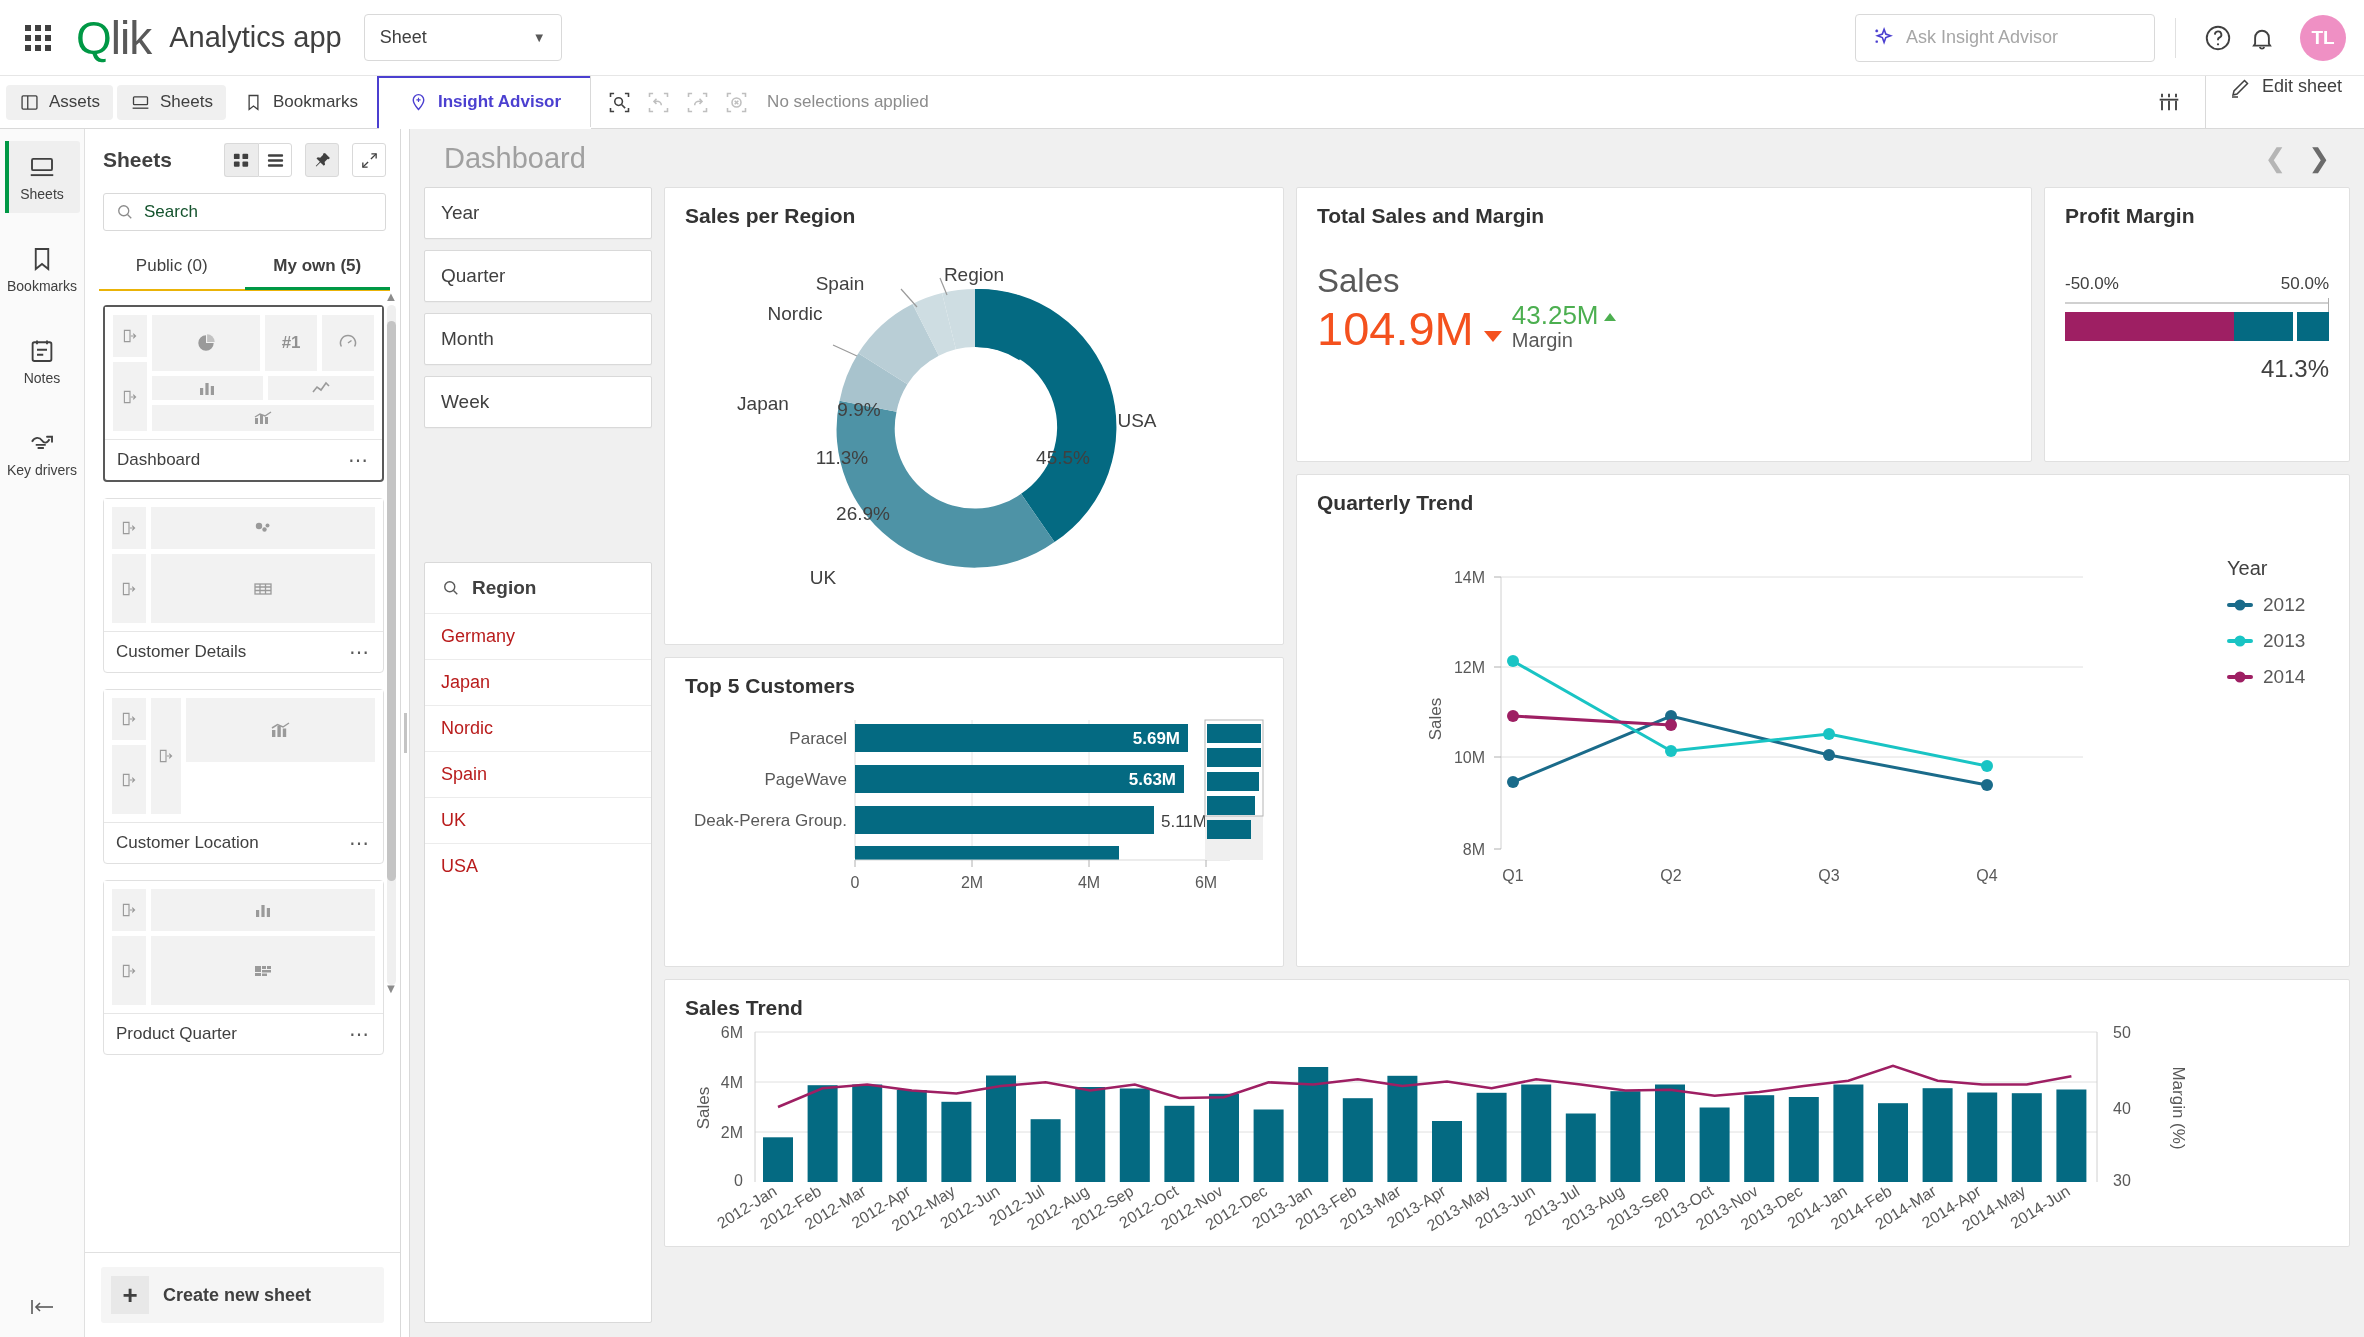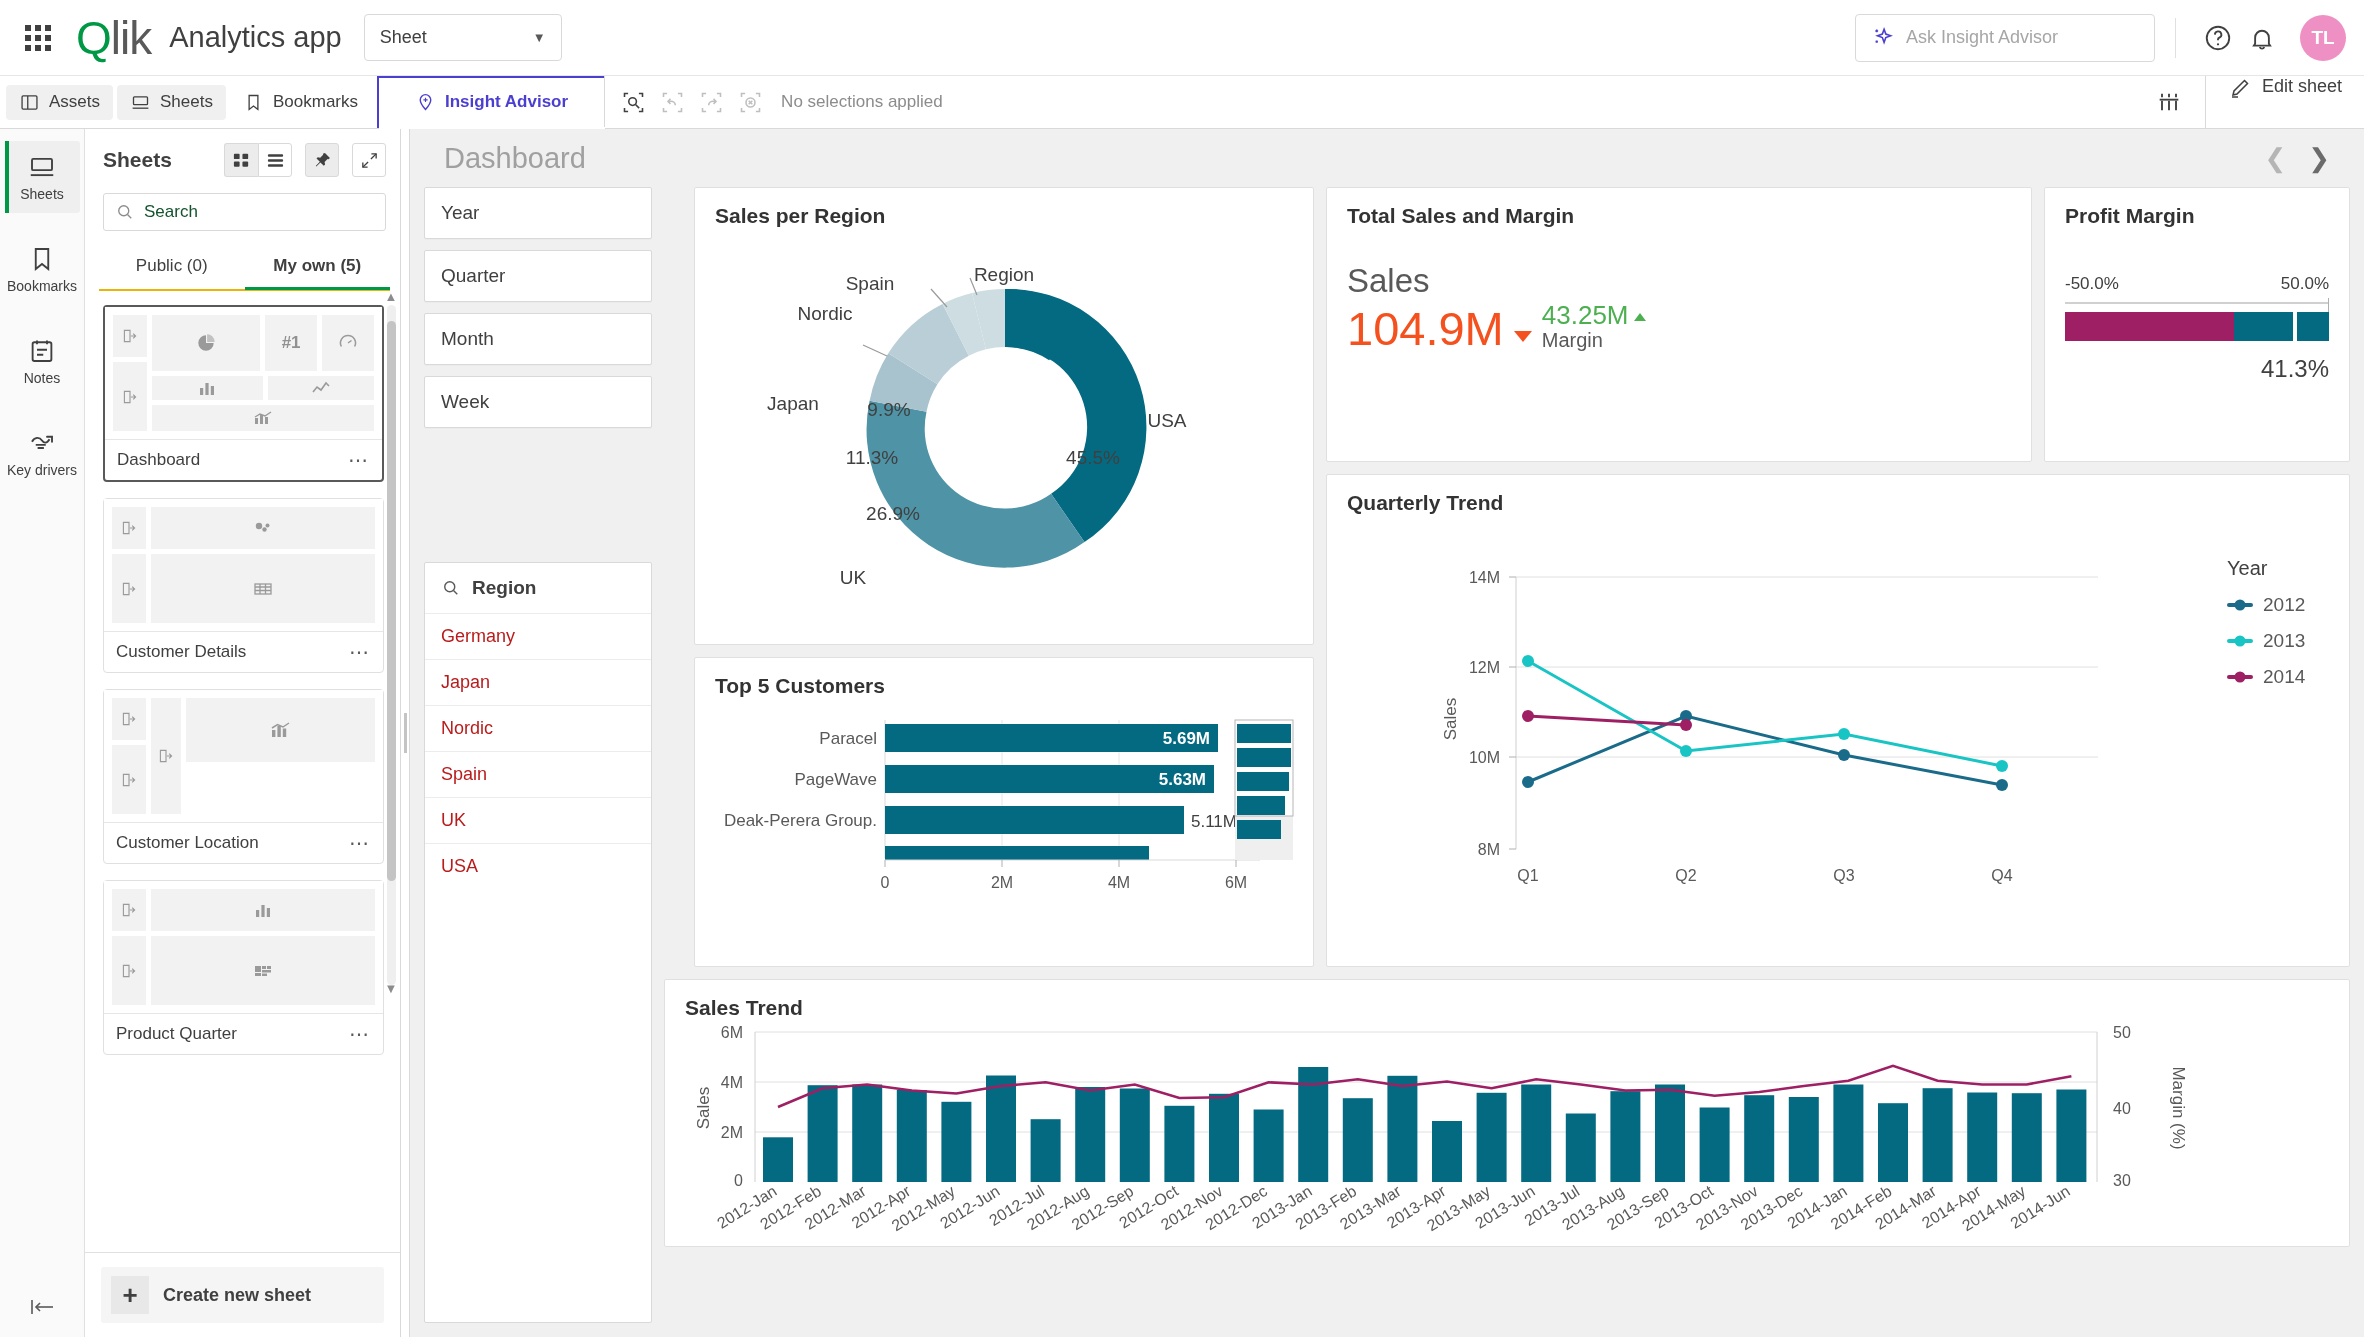--- a/index.html
+++ b/index.html
@@ -51,21 +51,21 @@
 
   
   .toolbar { height: 53px; display: flex; align-items: stretch;
     background: #fff; border-bottom: 1px solid #d9d9d9; }
   .tb-group { display: flex; align-items: center; padding: 0 6px; gap: 4px; }
   .tb-btn { display: flex; align-items: center; gap: 9px; padding: 7px 13px;
     border-radius: 4px; font-size: 17px; color: #404040; cursor: pointer; }
   .tb-btn.sel { background: #f0f0f0; }
   .tb-btn.ia { color: #4b3fd0; font-weight: 600; border-left: none; }
   .ia-wrap { border-left: 2px solid #4b3fd0; border-right: 1px solid #d9d9d9;
-     display: flex; align-items: center; padding: 0 23px; background: #fff;
+     display: flex; align-items: center; padding: 0 16px; background: #fff;
      position: relative; }
   .ia-wrap::before { content:""; position:absolute; left:0; right:0; top:0; height:2px; background:#4b3fd0;}
   .ia-wrap::after { content:""; position:absolute; left:0; right:-1px; bottom:-1px; height:2px; background:#fff;}
   .sel-group { display: flex; align-items: center; gap: 3px; padding-left: 10px; }
   .sq-icon { width: 36px; height: 36px; display:flex; align-items:center; justify-content:center;
     cursor: pointer; }
   .sq-icon.disabled { opacity: .33; cursor: default; }
   .no-sel { font-size: 17px; color: #8c8c8c; margin-left: 10px; }
   .tb-right { margin-left: auto; display: flex; align-items: center; }
   .edit-sheet { display: flex; align-items: flex-start; gap: 10px; font-size: 18px;
@@ -149,21 +149,21 @@
     font-size: 19px; color: #404040; cursor: pointer; box-shadow: 0 1px 0 #ebebeb; }
   .filt-spacer { height: 112px; }
   .listbox { background: #fff; border: 1px solid #d9d9d9; border-radius: 2px; flex: 1;
     display: flex; flex-direction: column; }
   .lb-head { display: flex; align-items: center; gap: 11px; padding: 14px 16px;
     font-size: 19px; font-weight: 700; color: #404040; cursor: pointer; }
   .lb-item { padding: 12px 16px; font-size: 18px; color: #b91c1c;
     border-top: 1px solid #ececec; cursor: pointer; }
 
   .charts-col { flex: 1; display: flex; flex-direction: column; gap: 12px; overflow: hidden; }
-  .charts-top { display: flex; gap: 12px; height: 780px; margin-left: 30px; }
+  .charts-top { display: flex; gap: 12px; height: 780px; }
   .col-left { width: 620px; display: flex; flex-direction: column; gap: 12px; }
   .col-right { flex: 1; display: flex; flex-direction: column; gap: 12px; }
   .kpi-row { display: flex; gap: 12px; height: 275px; }
   .card { background: #fff; border: 1px solid #e0e0e0; border-radius: 2px;
     padding: 16px 20px; position: relative; overflow: hidden; }
   .card-title { font-size: 21px; font-weight: 700; color: #333; margin-bottom: 4px; }
 
   
   .donut-card { height: 458px; }
   .donut-wrap { position: relative; height: 400px; }

